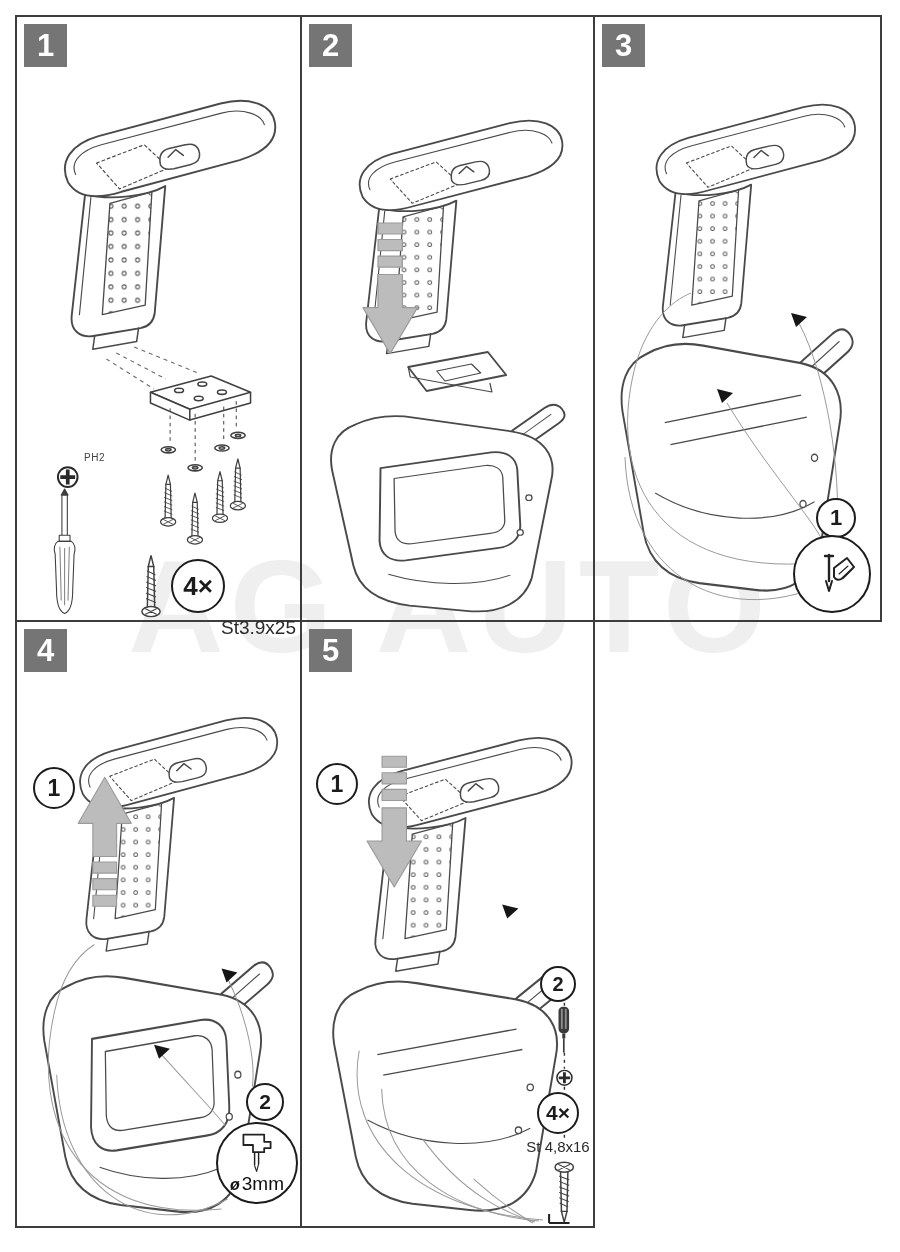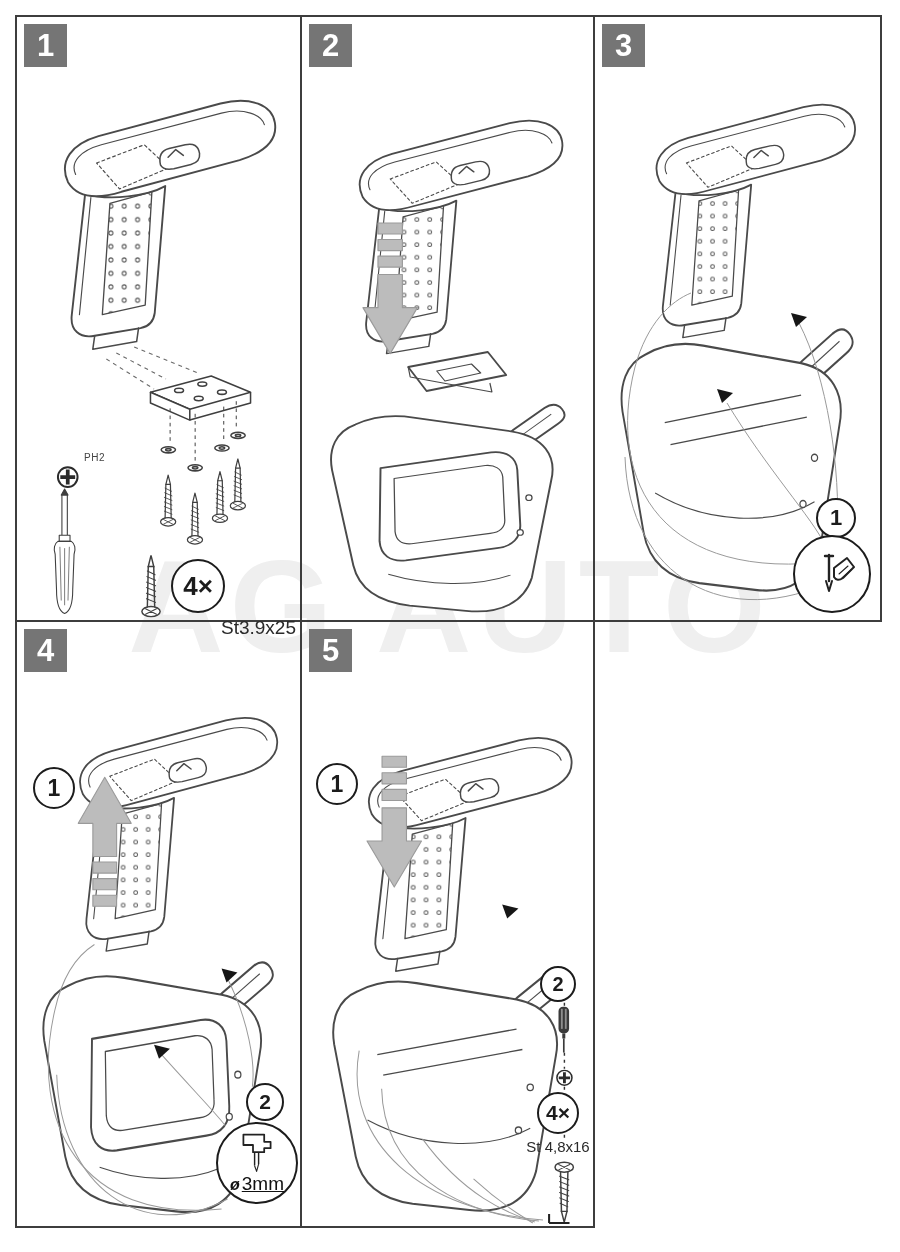--- a/index.html
+++ b/index.html
@@ -21,21 +21,21 @@
        background:var(--panel-number-bg,#757575);color:var(--panel-number-text,#fff);
        font-size:31px;font-weight:700;display:flex;align-items:center;justify-content:center;}
   .circ{position:absolute;border:2.5px solid var(--callout-line,#1c1c1c);border-radius:50%;
        background:#fff;color:#1c1c1c;font-weight:700;
        display:flex;align-items:center;justify-content:center;box-sizing:border-box;}
   .callout{position:absolute;border:2.5px solid var(--callout-line,#1c1c1c);border-radius:50%;
        background:#fff;display:flex;flex-direction:column;align-items:center;
        justify-content:center;box-sizing:border-box;gap:1px;}
   .callout .dims{display:flex;align-items:baseline;gap:2px;color:#111;line-height:1;}
   .dia{font-style:italic;font-size:16px;font-weight:700;}
-  .dsize{font-size:19px;text-decoration:underline;}
+  .dsize{font-size:19px;}
   .mini-label{position:absolute;font-size:10px;color:#444;letter-spacing:.5px;margin-left:30px;}
   .spec{position:absolute;font-size:19px;color:#2a2a2a;white-space:nowrap;}
   .spec.small{font-size:15px;text-align:center;}
 </style>
 </head>
 <body>
 
 <svg width="0" height="0" style="position:absolute" aria-hidden="true">
 <defs>
   <pattern id="dots" width="14" height="14" patternUnits="userSpaceOnUse">

